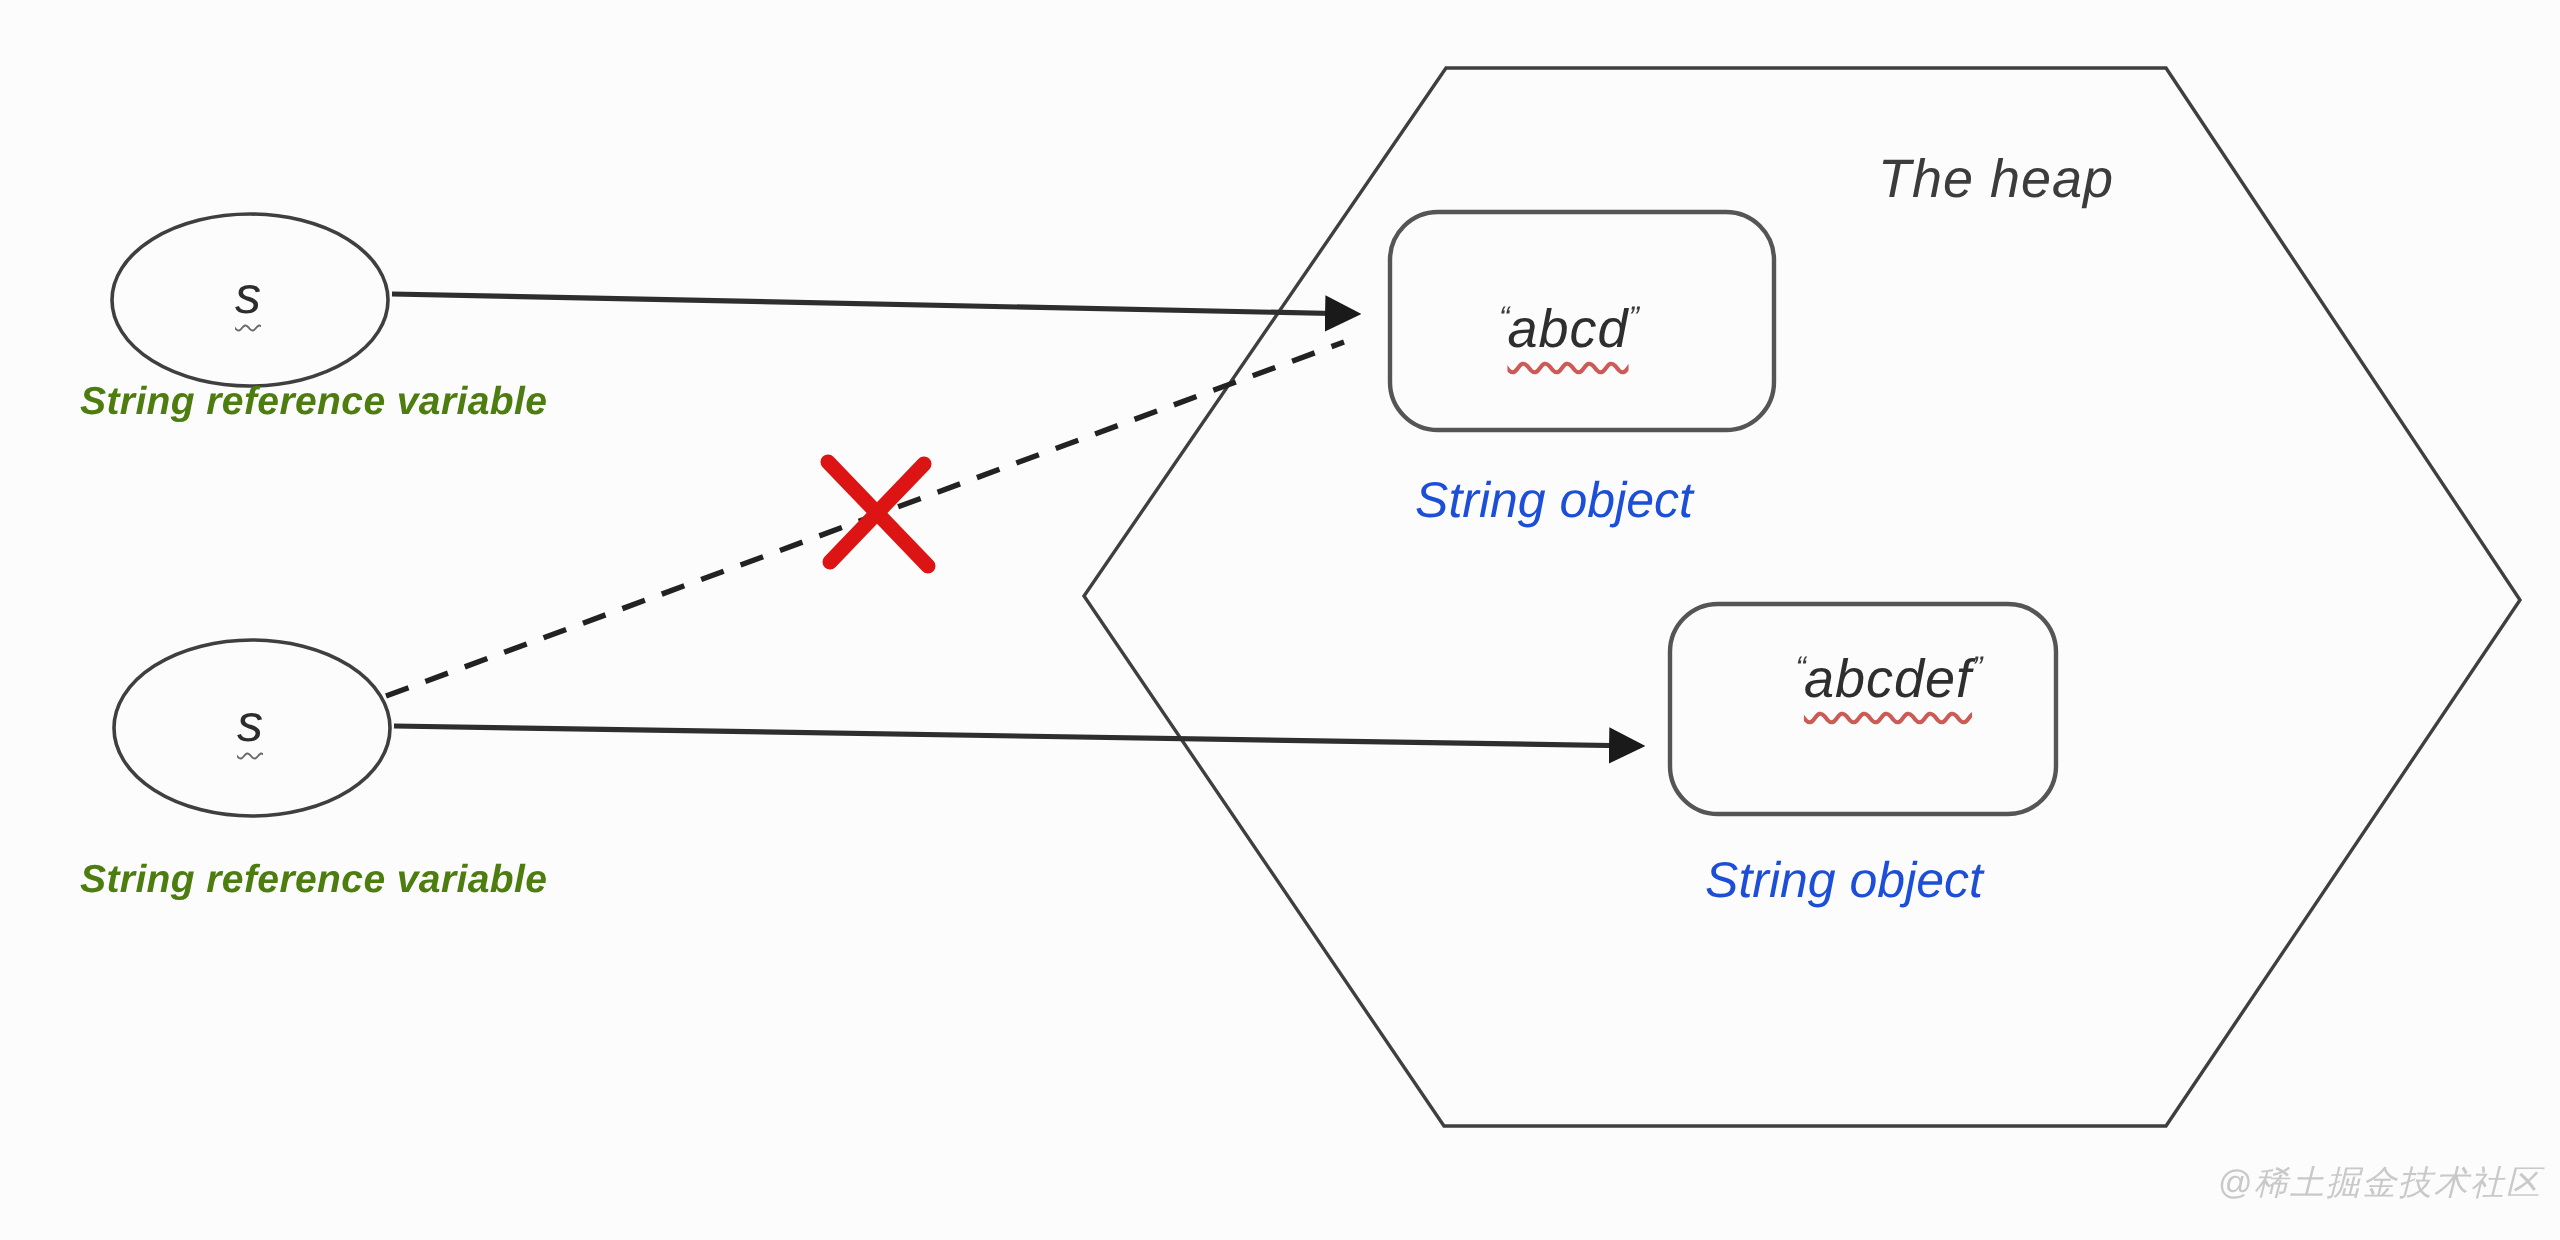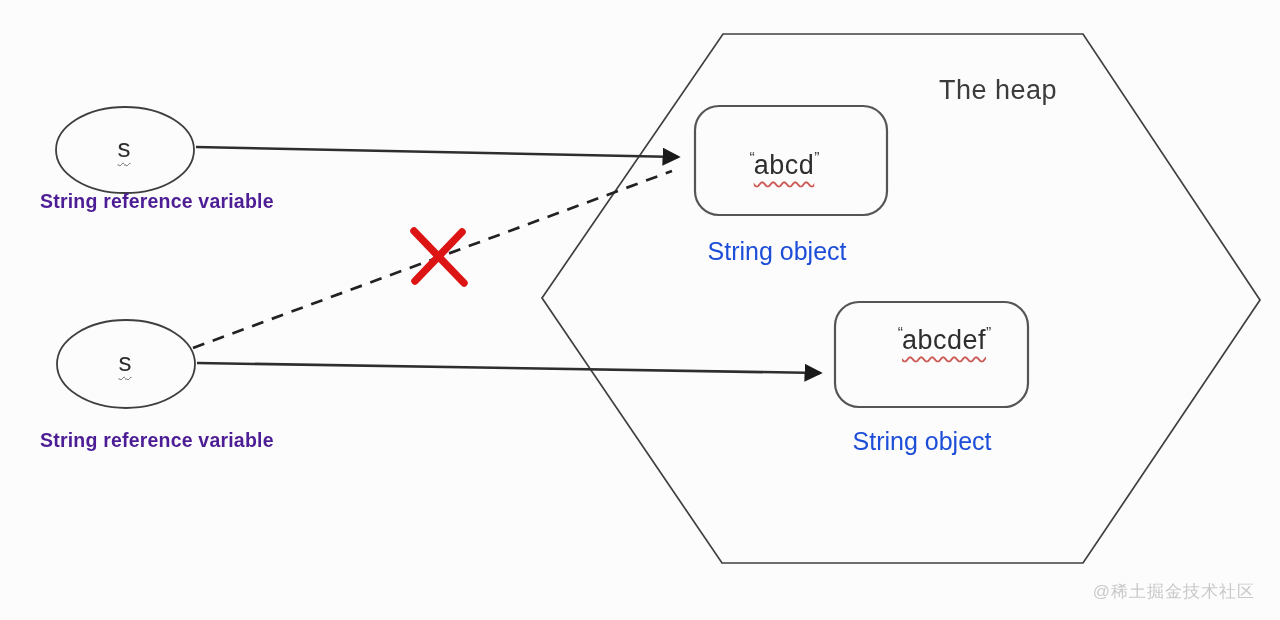--- a/index.html
+++ b/index.html
@@ -7,20 +7,21 @@
     padding: 0;
     background: #ffffff;
     font-family: "Liberation Sans", sans-serif;
   }
   #stage {
     position: relative;
     width: 1280px;
     height: 620px;
     background: #fcfcfc;
     overflow: hidden;
+    font-style: italic;
   }
   #diagram-svg {
     position: absolute;
     left: 0;
     top: 0;
     width: 1280px;
     height: 620px;
   }
   .abs { position: absolute; }
   .centered { transform: translate(-50%, -50%); white-space: nowrap; }
@@ -62,26 +63,26 @@
     text-decoration-line: underline;
     text-decoration-style: wavy;
     text-decoration-color: #6a6a6a;
     text-decoration-thickness: 1px;
     text-underline-offset: 5px;
     text-decoration-skip-ink: none;
   }
   .var-label {
     font-size: 19.5px;
     font-weight: 700;
-    color: #4c1d95;
+    color: #4d7c0f;
     letter-spacing: 0.2px;
     white-space: nowrap;
   }
   .watermark {
-    right: 25px; bottom: 17px;
+    right: 9px; bottom: 17px;
     font-size: 17px;
     color: #c9c9c9;
     letter-spacing: 1px;
   }
 </style>
 </head>
 <body>
 
 <div id="stage">
 

